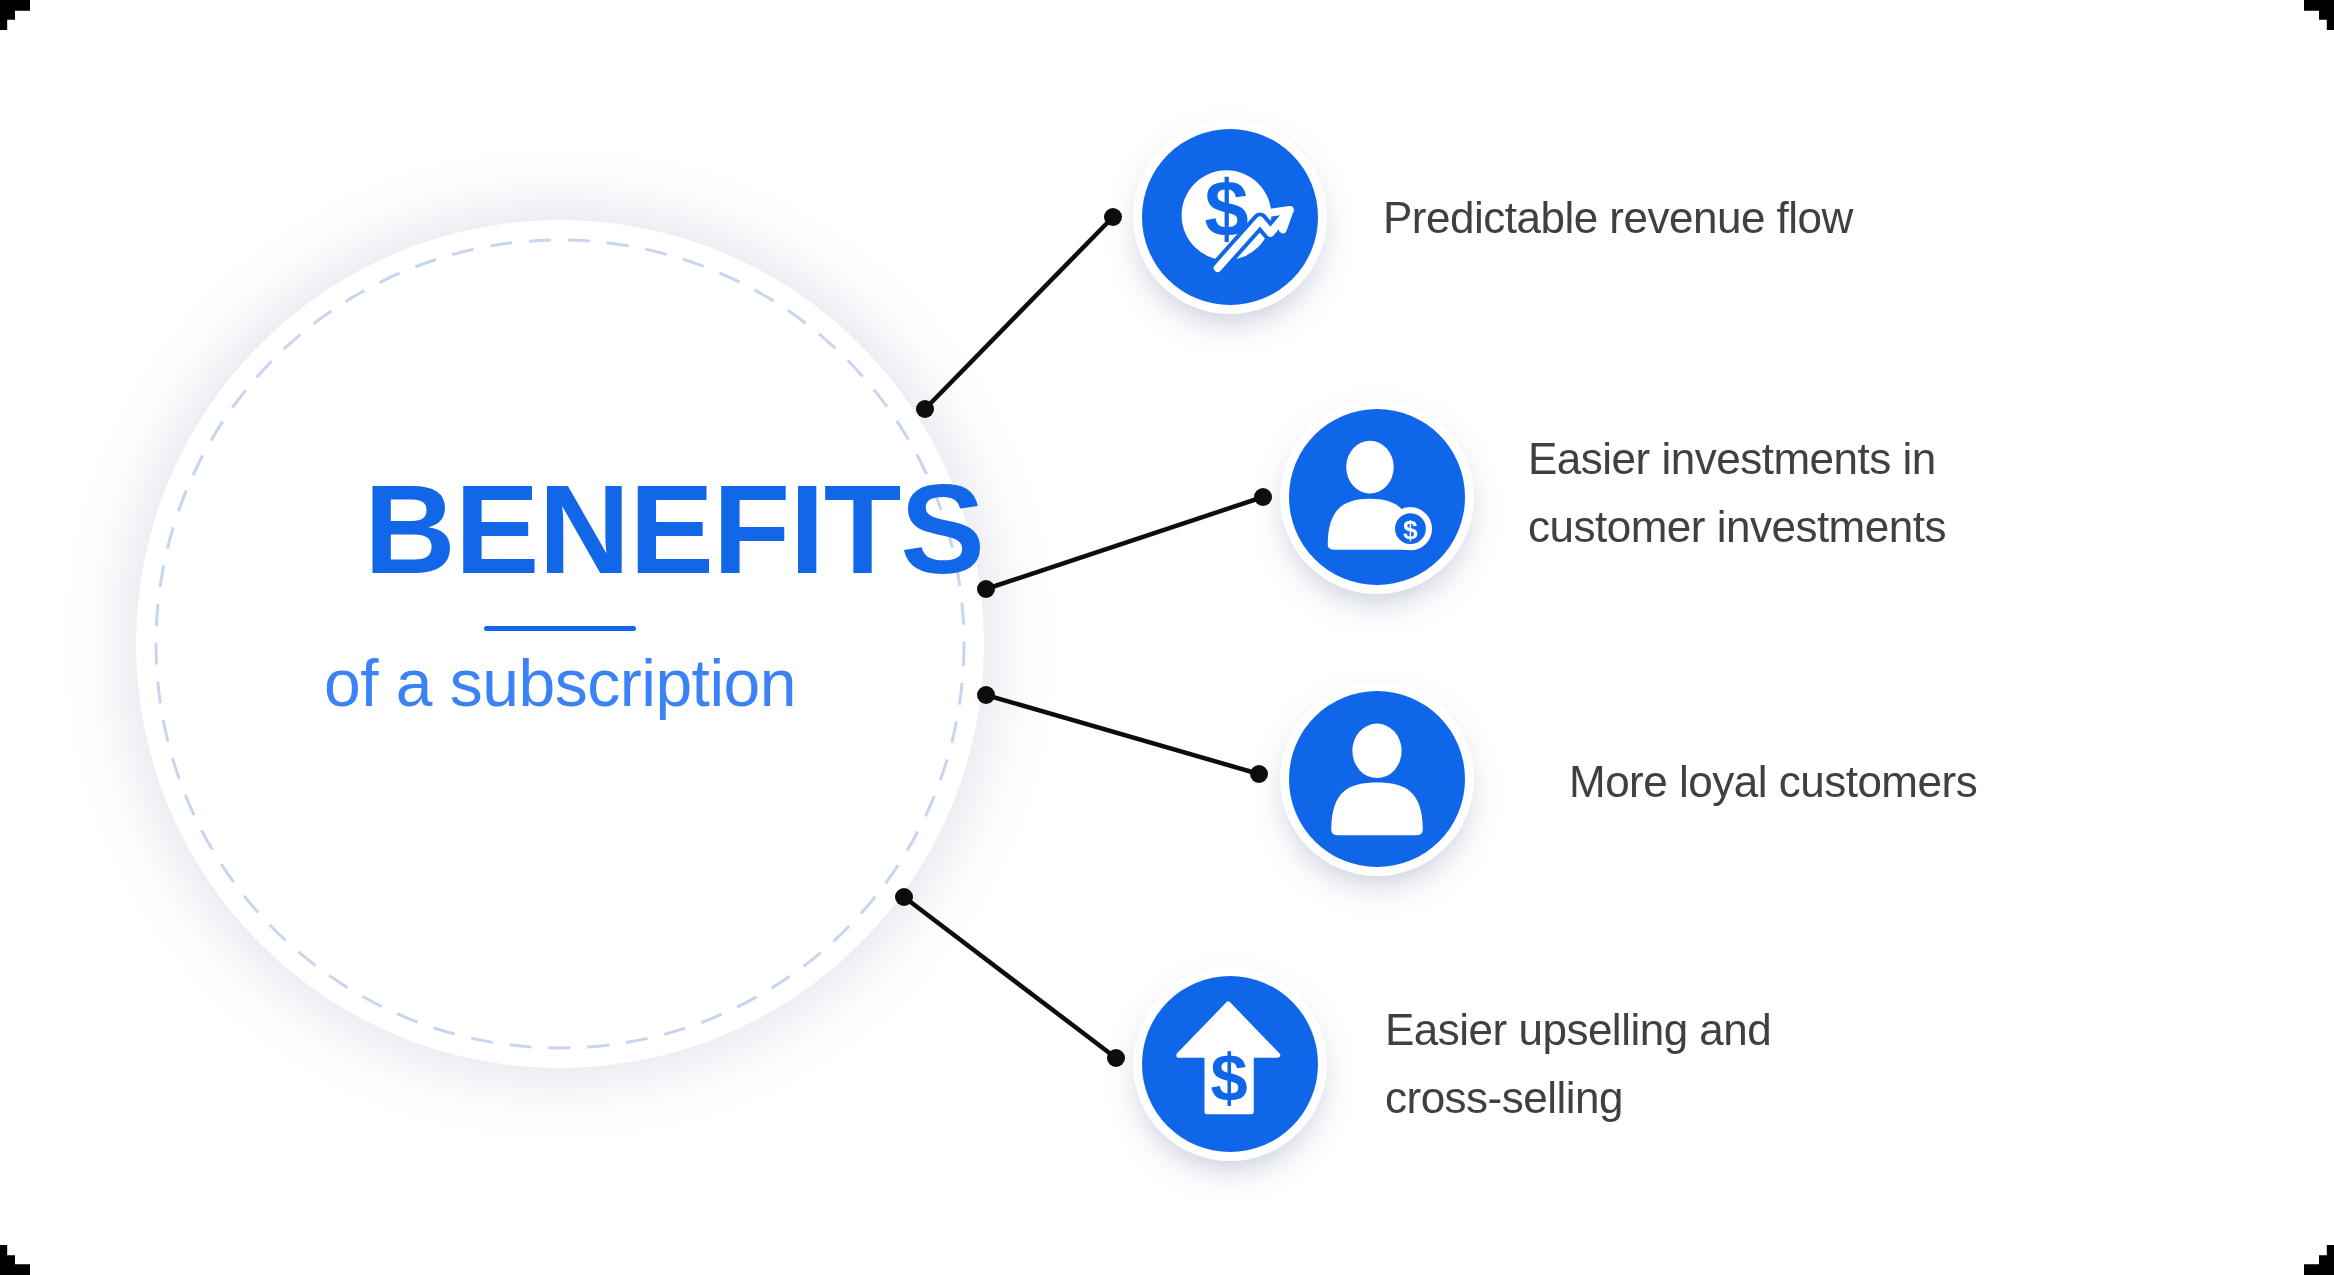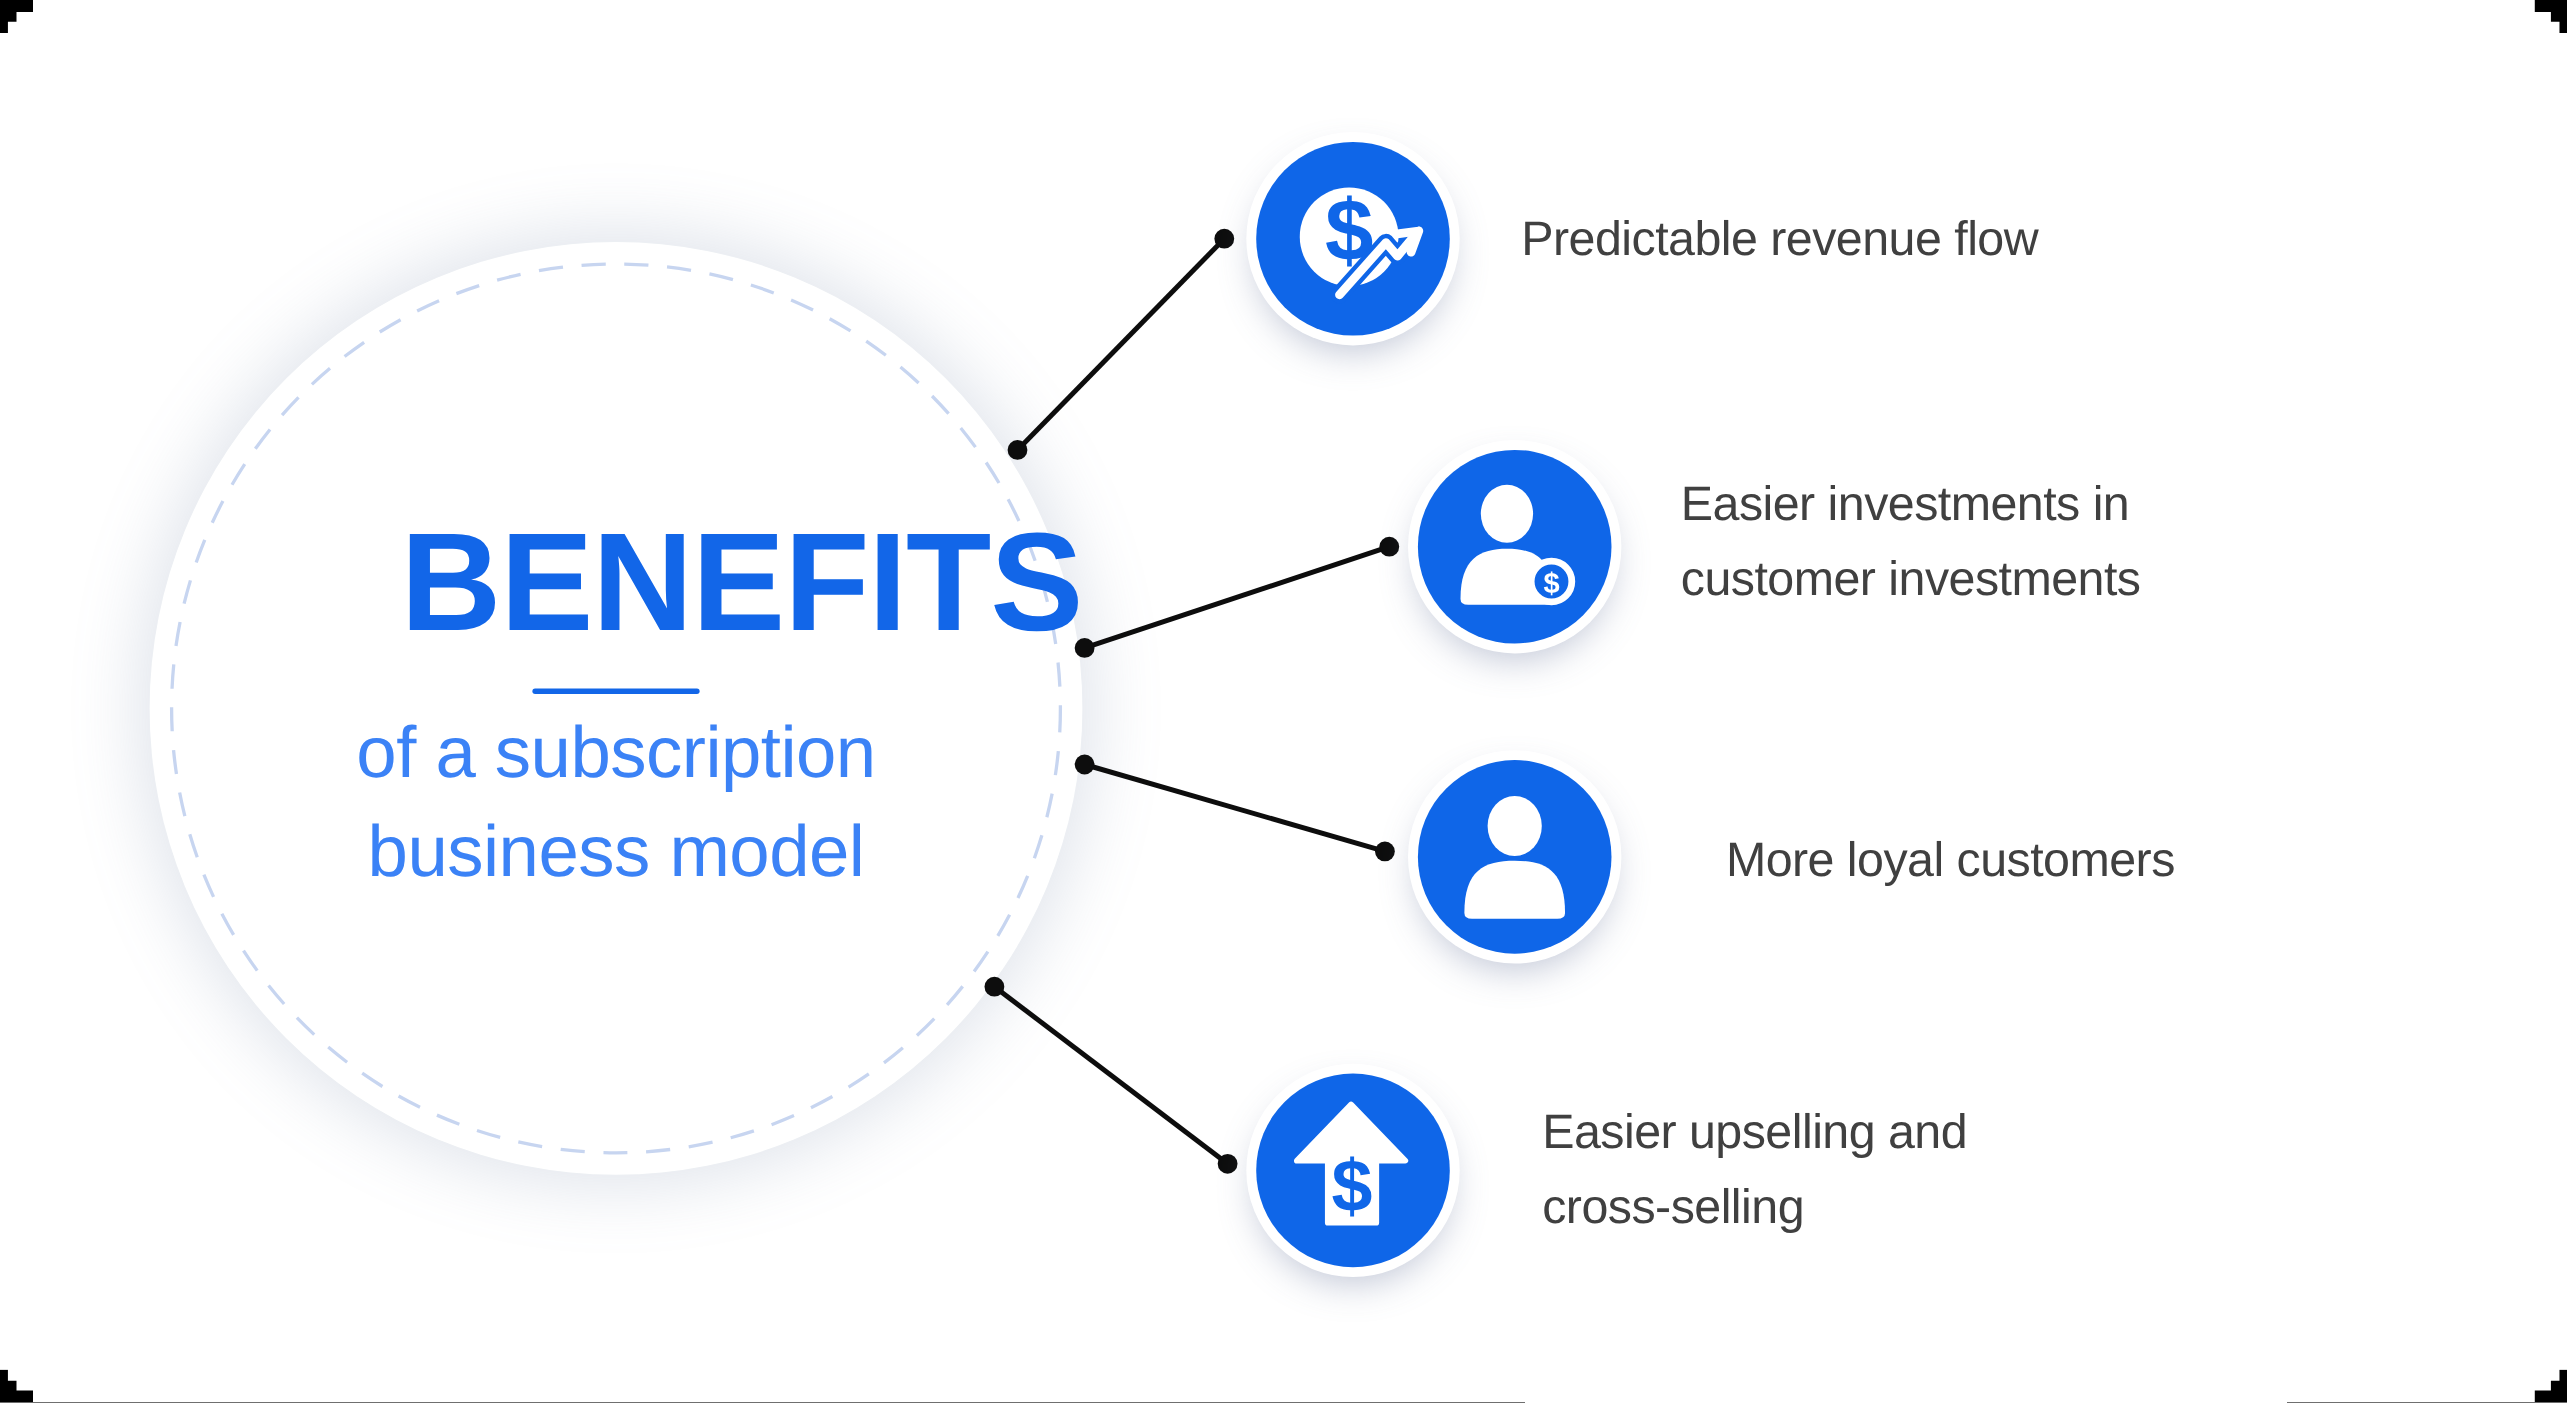--- a/index.html
+++ b/index.html
@@ -31,21 +31,21 @@
   #icon1{left:1142px;top:129px;}
   #icon2{left:1289px;top:409px;}
   #icon3{left:1289px;top:691px;}
   #icon4{left:1142px;top:976px;}
 
   .benefit-label{position:absolute;font-size:44px;line-height:68px;font-weight:400;
     letter-spacing:-0.5px;color:#404040;z-index:4;white-space:nowrap;}
   #label1{left:1383px;top:184px;}
   #label2{left:1528px;top:425px;}
   #label3{left:1533px;top:748px;margin-left:36px;}
-  #label4{left:1385px;top:996px;margin-left:17px;}
+  #label4{left:1385px;top:996px;}
 </style>
 </head>
 <body>
 
 <div class="canvas">
 
   <div class="big-circle"></div>
 
   <svg class="decor" viewBox="0 0 2334 1275">
     <circle cx="560" cy="644" r="404" fill="none" stroke="#C7D5F0" stroke-width="3" stroke-dasharray="22 17"></circle>
@@ -65,21 +65,20 @@
       <circle cx="904" cy="897" r="9"></circle>
       <circle cx="1116" cy="1058" r="9"></circle>
     </g>
   </svg>
 
   <div class="center-text">
     <div class="benefits-title">BENEFITS</div>
     <div class="title-underline"></div>
     <div class="benefits-subtitle">
       <span>of a subscription</span><br>
-      <span>business model</span>
     </div>
   </div>
 
   <div class="icon-badge" id="icon1">
     <svg viewBox="0 0 100 100">
       <circle cx="48" cy="49" r="25.5" fill="#fff"></circle>
       <text x="48" y="61" text-anchor="middle" font-size="45" font-weight="600" fill="#0F66E8" font-family="Liberation Sans, DejaVu Sans, sans-serif">$</text>
       <path d="M43 79 L67 52 L73 59 L83 47" fill="none" stroke="#0F66E8" stroke-width="9" stroke-linecap="round" stroke-linejoin="round"></path>
       <path d="M43 79 L67 52 L73 59 L83 47" fill="none" stroke="#fff" stroke-width="4.5" stroke-linecap="round" stroke-linejoin="round"></path>
       <path d="M84 46 L73 47.5 M84 46 L80 57" fill="none" stroke="#fff" stroke-width="4.5" stroke-linecap="round"></path>

